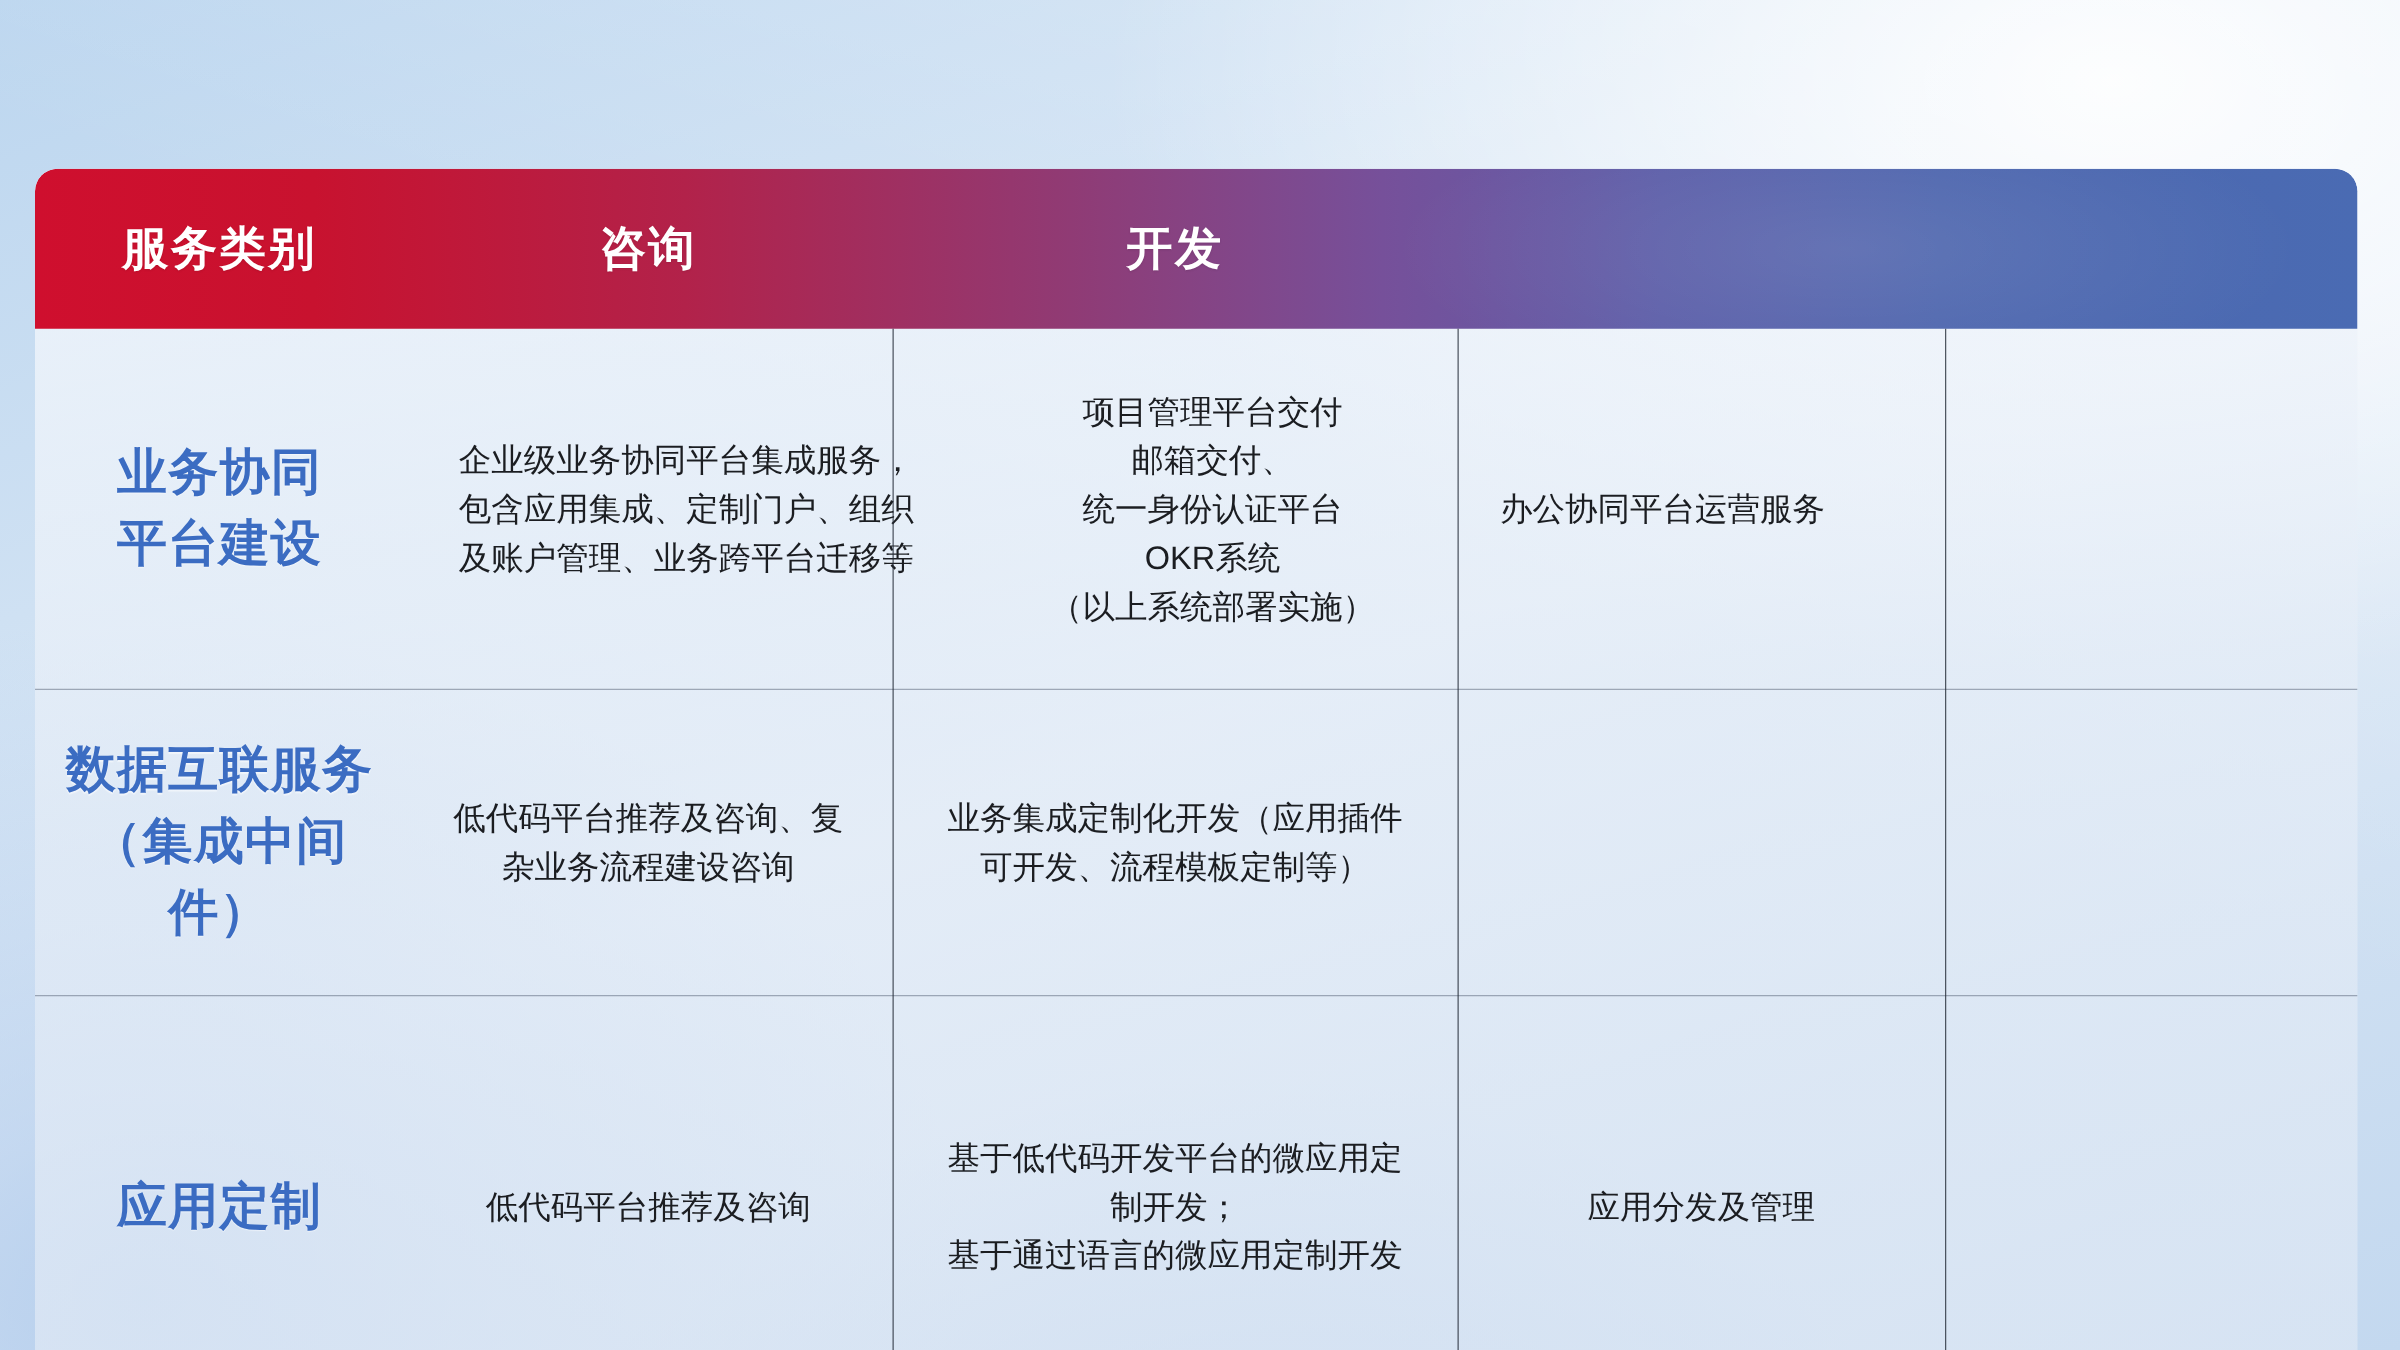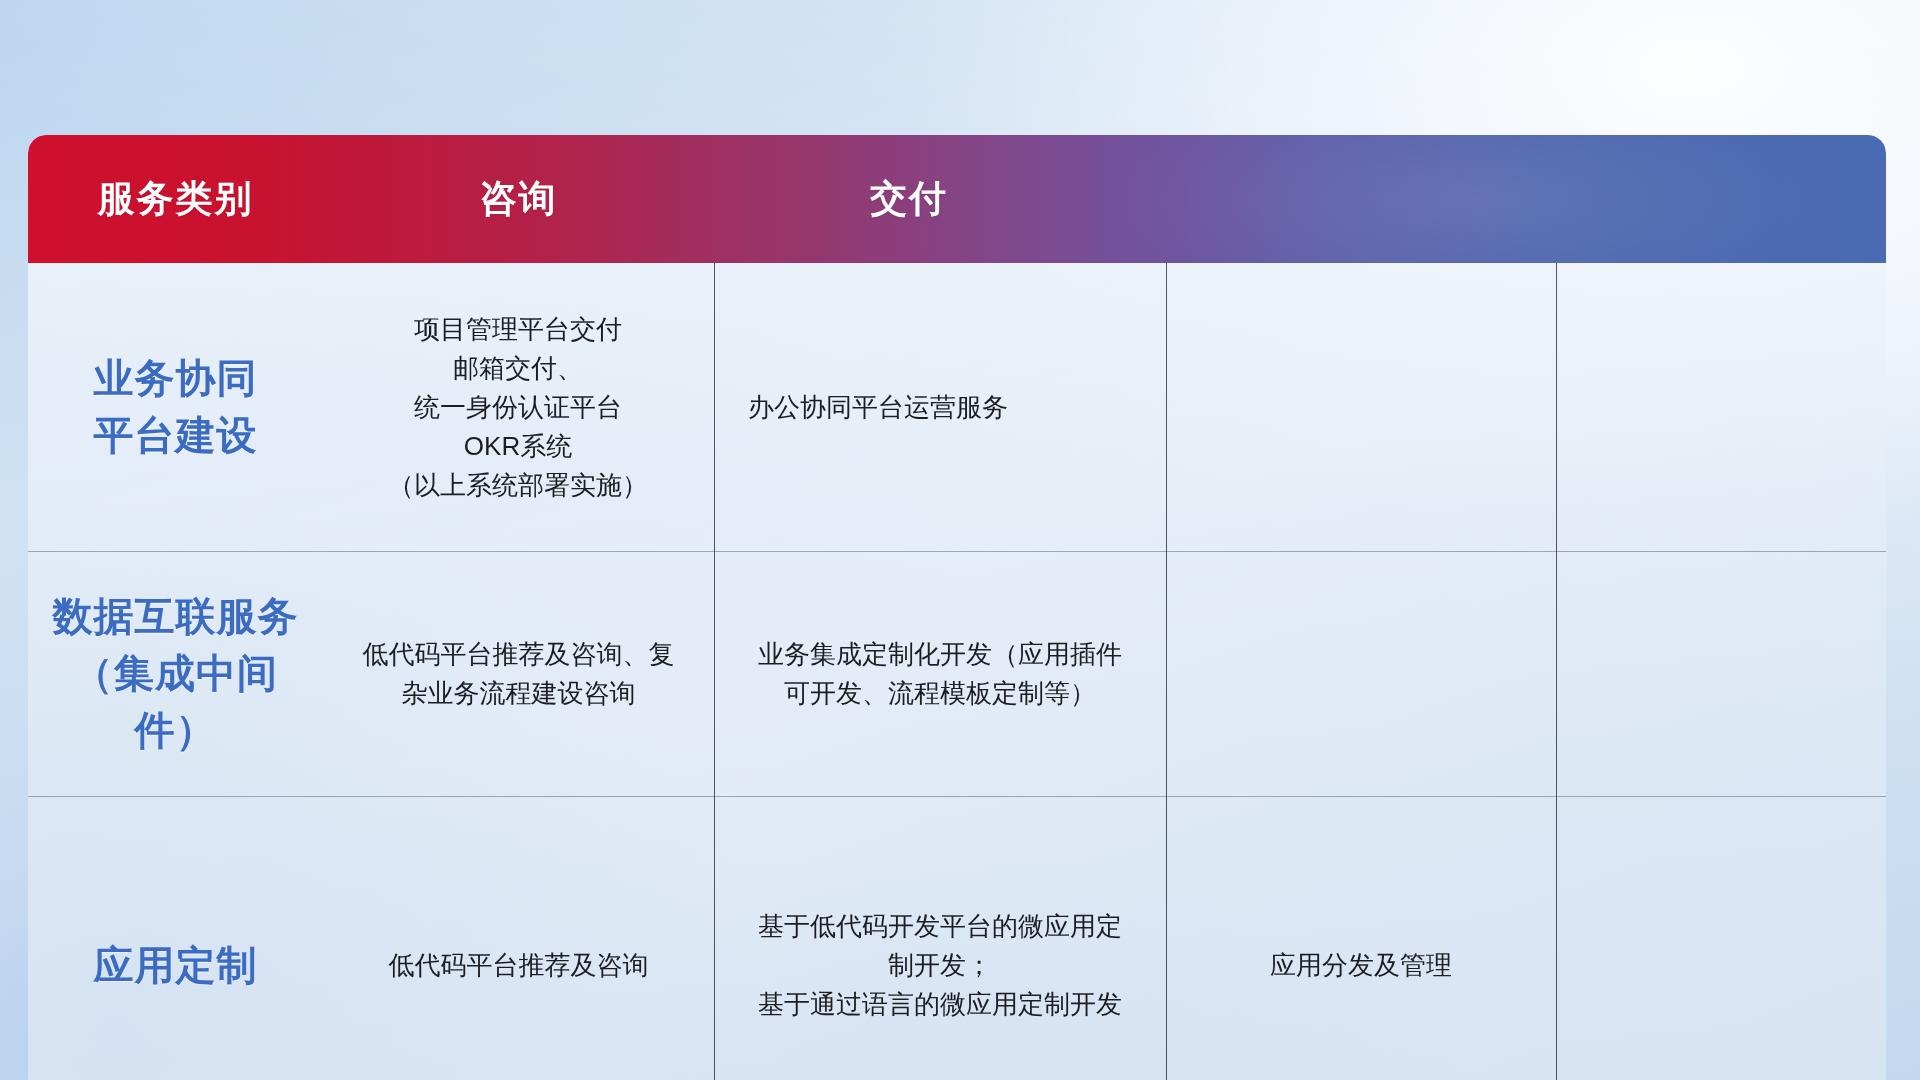--- a/index.html
+++ b/index.html
@@ -131,28 +131,31 @@
 </head>
 <body>
 
 <div id="page">
 
   <div class="card">
 
     <div class="thead">
       <div class="th c1">服务类别</div>
       <div class="th c2">咨询</div>
-      <div class="th c4">交付</div>
+      <div class="th c3">开发</div>
     </div>
 
     <div class="tbody">
 
       <div class="row r1">
         <div class="cell cat c1">业务协同
 平台建设</div>
+        <div class="cell c3">企业级业务协同平台集成服务，
+包含应用集成、定制门户、组织
+及账户管理、业务跨平台迁移等</div>
         <div class="cell c4">项目管理平台交付
 邮箱交付、
 统一身份认证平台
 OKR系统
 （以上系统部署实施）</div>
         <div class="cell c5">办公协同平台运营服务</div>
       </div>
 
       <div class="hrule" style="top:288px"></div>
 

